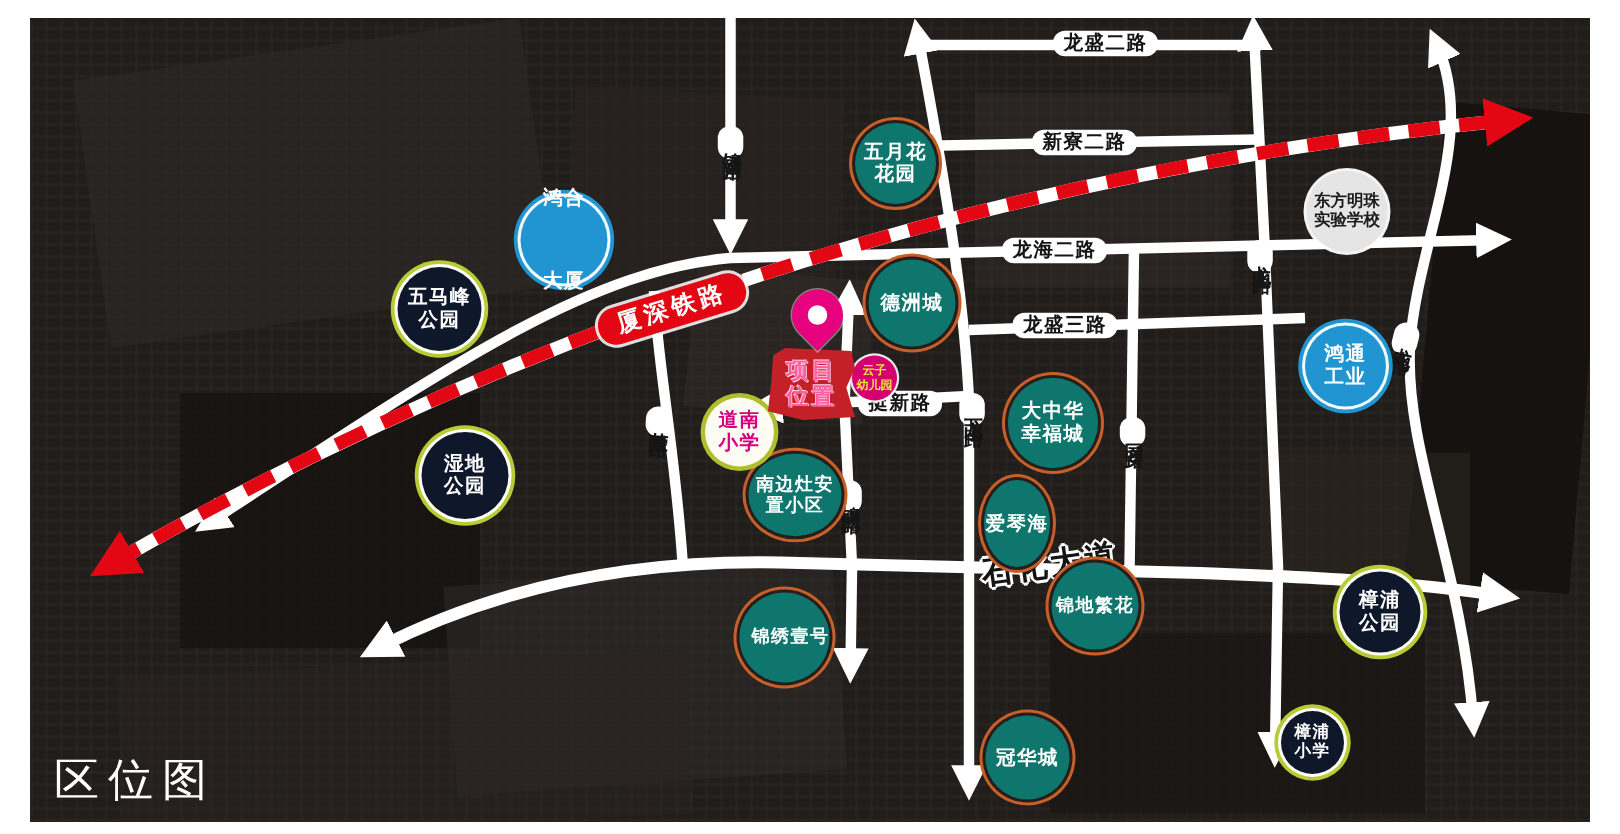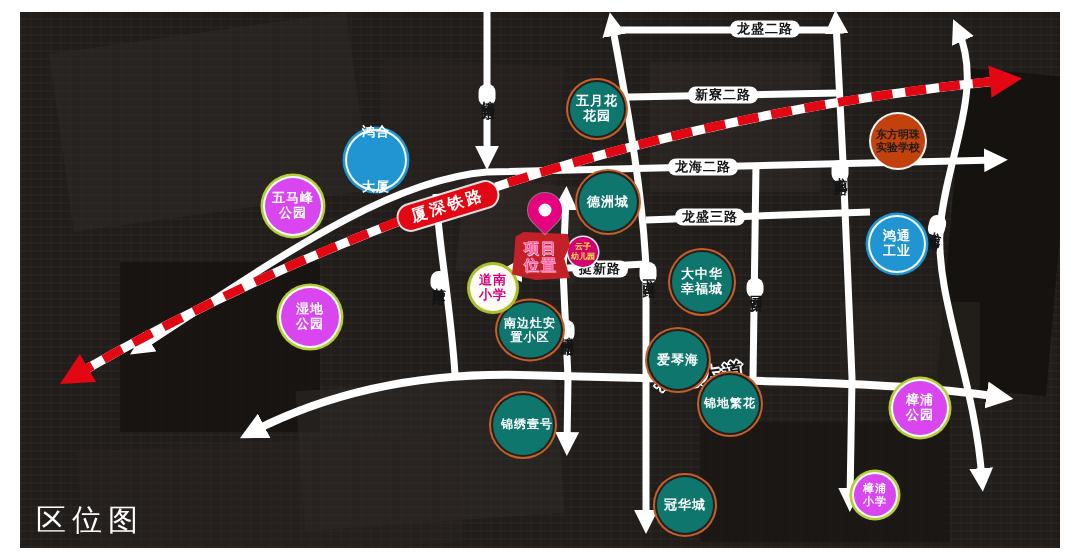--- a/index.html
+++ b/index.html
@@ -19,23 +19,23 @@
         letter-spacing:2px;white-space:nowrap;z-index:6;
         text-shadow:-2px 0 0 #fff,2px 0 0 #fff,0 -2px 0 #fff,0 2px 0 #fff,-1px -1px 0 #fff,1px 1px 0 #fff,-1px 1px 0 #fff,1px -1px 0 #fff;}
   .rail-label{position:absolute;transform:translate(-50%,-50%) rotate(-17deg);background:#e30613;color:#fff;font-weight:bold;
         font-size:16px;padding:2px 13px;border-radius:12px;letter-spacing:3px;white-space:nowrap;z-index:5;
         box-shadow:0 0 0 2px rgba(255,255,255,.85);}
   
   .circle{position:absolute;transform:translate(-50%,-50%);border-radius:50%;display:flex;flex-direction:column;
         align-items:center;justify-content:center;text-align:center;color:#fff;font-weight:bold;font-size:13px;
         line-height:1.15;letter-spacing:1px;z-index:7;white-space:nowrap;}
   .res{background:#0f766e;box-shadow:0 0 0 2px #241f1c,0 0 0 4px #c85f28;}
-  .park{background:#d946ef;box-shadow:0 0 0 2px rgba(255,255,255,.95),0 0 0 4.5px #b7cb35;}
+  .park{background:#0f172a;box-shadow:0 0 0 2px rgba(255,255,255,.95),0 0 0 4.5px #b7cb35;}
   .blue{background:#2095d2;box-shadow:0 0 0 2px rgba(255,255,255,.95),0 0 0 4.5px #2095d2;}
-  .school{background:#c2410c;color:#1c1c1c;box-shadow:0 0 0 2px rgba(255,255,255,.95);font-size:11px;letter-spacing:0;}
+  .school{background:#e5e5e5;color:#1c1c1c;box-shadow:0 0 0 2px rgba(255,255,255,.95);font-size:11px;letter-spacing:0;}
   .daonan{background:#fcfcf2;color:#d6007f;box-shadow:0 0 0 3px #aebf2b;font-size:13px;align-items:center;}
   .kind{background:#d4006f;color:#e9e43c;box-shadow:0 0 0 1.5px rgba(255,255,255,.9);font-size:8px;line-height:1.2;letter-spacing:0;}
   
   .pin{position:absolute;left:528px;top:193px;width:34px;height:34px;background:#e6017e;z-index:9;
        border-radius:50% 50% 50% 0;transform:rotate(-45deg);box-shadow:0 0 0 1px rgba(255,255,255,.4);}
   .pin::after{content:"";position:absolute;left:50%;top:50%;width:13px;height:13px;border-radius:50%;
        background:#fff;transform:translate(-50%,-50%);}
   .project-box{position:absolute;left:512px;top:232px;width:58px;height:48px;background:#c32127;z-index:8;
        clip-path:polygon(6% 10%,20% 0%,96% 4%,100% 28%,90% 55%,100% 96%,40% 100%,0% 88%,4% 45%);
        display:flex;flex-direction:column;align-items:center;justify-content:center;}
@@ -89,21 +89,21 @@
       <path stroke="#ffffff" stroke-width="9" d="M74,376 Q500,130 1006,80"></path>
       <path stroke="#e30613" stroke-width="9" stroke-dasharray="21 13" d="M74,376 Q500,130 1006,80" marker-start="url(#ar)" marker-end="url(#ar)"></path>
     </g>
   </svg>
 
   <div class="rail-label" style="left:448px;top:206px;">
     <span>厦深铁路</span>
   </div>
 
   <div class="pill v" style="left:487px;top:95px;"><span>锦绣东路</span></div>
-  <div class="pill" style="left:737px;top:29px;margin-left:28px;"><span>龙盛二路</span></div>
+  <div class="pill" style="left:737px;top:29px;"><span>龙盛二路</span></div>
   <div class="pill" style="left:723px;top:95px;"><span>新寮二路</span></div>
   <div class="pill" style="left:703px;top:167px;"><span>龙海二路</span></div>
   <div class="pill" style="left:710px;top:217px;"><span>龙盛三路</span></div>
   <div class="pill v" style="left:648px;top:273px;"><span>龙山一路</span></div>
   <div class="pill v" style="left:840px;top:171px;"><span>龙山二路</span></div>
   <div class="pill v" style="left:937px;top:226px;transform:translate(-50%,-50%) rotate(14deg);"><span>龙山三路</span></div>
   <div class="pill v" style="left:755px;top:288px;"><span>同安路</span></div>
   <div class="pill v" style="left:439px;top:281px;transform:translate(-50%,-50%) rotate(4deg);"><span>荣田路</span></div>
   <div class="pill" style="left:600px;top:269px;"><span>挺新路</span></div>
   <div class="pill v" style="left:566px;top:331px;"><span>锦绣北路</span></div>
@@ -125,21 +125,21 @@
     <span>五月花</span>
       <span>花园</span>
   </div>
   <div class="circle res" style="left:608px;top:202px;width:58px;height:58px;">
     <span>德洲城</span>
   </div>
   <div class="circle res" style="left:702px;top:282px;width:60px;height:60px;">
     <span>大中华</span>
       <span>幸福城</span>
   </div>
-  <div class="circle res" style="left:678px;top:360px;width:58px;height:58px;">
+  <div class="circle res" style="left:678px;top:349px;width:44px;height:58px;">
     <span>爱琴海</span>
   </div>
   <div class="circle res" style="left:530px;top:330px;width:62px;height:55px;font-size:12px;">
     <span>南边灶安</span>
       <span>置小区</span>
   </div>
   <div class="circle res" style="left:523px;top:425px;width:60px;height:60px;font-size:12px;align-items:flex-end;">
     <span>锦绣壹号</span>
   </div>
   <div class="circle res" style="left:730px;top:404px;width:58px;height:58px;font-size:12px;">

